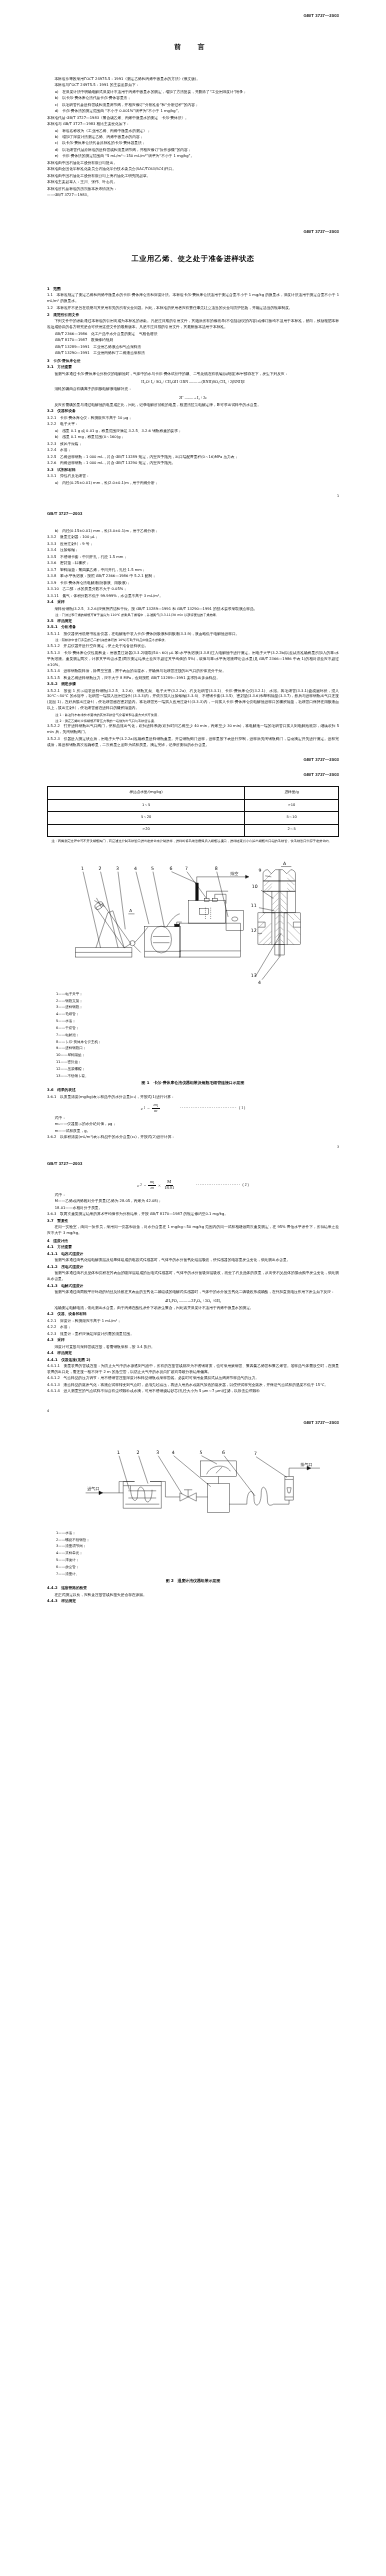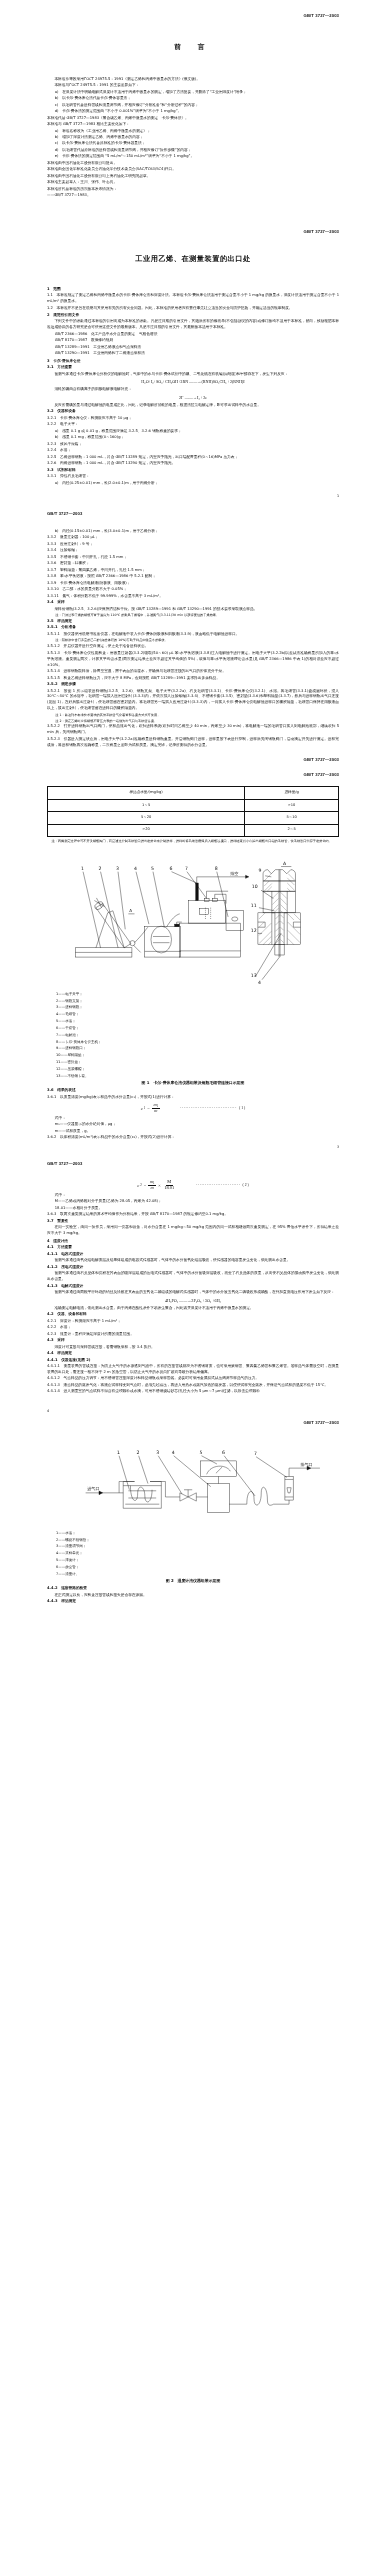--- a/index.html
+++ b/index.html
@@ -76,21 +76,21 @@
   <p>本标准由中国石油化工股份有限公司上海石油化工研究院起草。</p>
   <p>本标准主要起草人：王川、张伟、叶志良。</p>
   <p>本标准所代替标准的历次版本发布情况为：</p>
   <p>——GB/T 3727—1983。</p>
 
   <div style="height:29px;"></div>
   <div class="hdr right">GB/T 3727—2003</div>
 </div>
 
 <div class="page" style="padding-top:17.5px;">
-  <div class="big-title">工业用乙烯、在测量装置的出口处</div>
+  <div class="big-title">工业用乙烯、使之处于准备进样状态</div>
   <div style="height:20.6px;"></div>
 
   <p class="sec">1　范围</p>
   <p>1.1　本标准规定了测定乙烯和丙烯中微量水的卡尔·费休库仑法和湿度计法。本标准卡尔·费休库仑法适用于测定含量不小于 1 mg/kg 的微量水，湿度计法适用于测定含量不小于 1 mL/m³ 的微量水。</p>
   <p>1.2　本标准并不是旨在说明与其使用有关的所有安全问题。因此，本标准的使用者应有责任事先建立适当的安全与防护措施，并确定适当的规章制度。</p>
 
   <p class="sec">2　规范性引用文件</p>
   <p class="ind">下列文件中的条款通过本标准的引用而成为本标准的条款。凡是注日期的引用文件，其随后所有的修改单(不包括勘误的内容)或修订版均不适用于本标准，然而，鼓励根据本标准达成协议的各方研究是否可使用这些文件的最新版本。凡是不注日期的引用文件，其最新版本适用于本标准。</p>
   <p class="li">GB/T 2366—1986　化工产品中水分含量的测定　气相色谱法</p>
   <p class="li">GB/T 8170—1987　数值修约规则</p>

